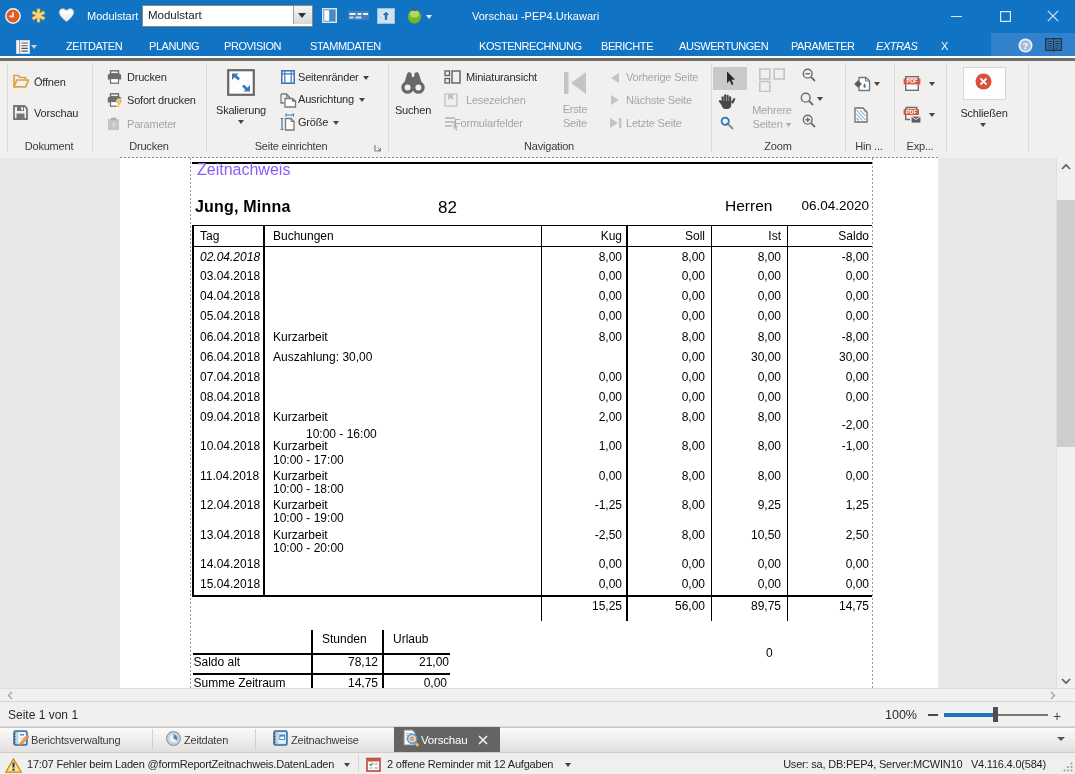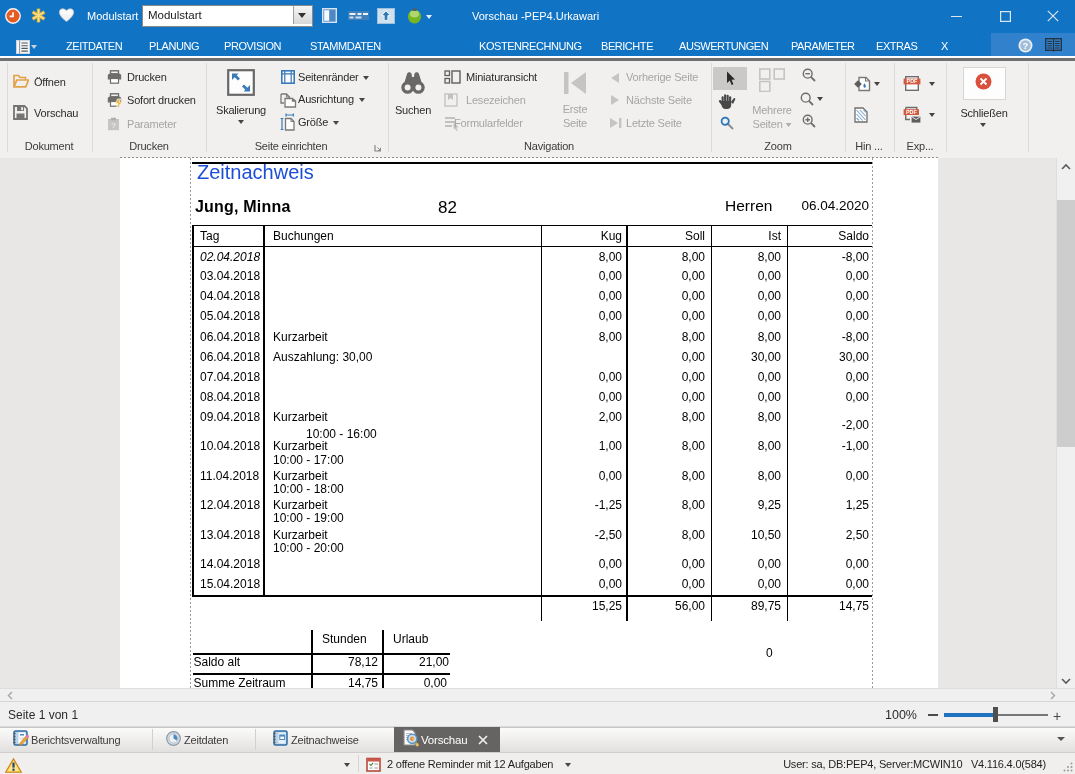--- a/index.html
+++ b/index.html
@@ -98,21 +98,21 @@
   <div class="a" style="left:31px;top:45px;width:0;height:0;border-left:3.5px solid transparent;border-right:3.5px solid transparent;border-top:4px solid #c9d2da;"></div>
   <div class="a t11 nw" style="left:66px;top:40px;">ZEITDATEN</div>
   <div class="a t11 nw" style="left:149px;top:40px;">PLANUNG</div>
   <div class="a t11 nw" style="left:224px;top:40px;">PROVISION</div>
   <div class="a t11 nw" style="left:310px;top:40px;">STAMMDATEN</div>
   <div class="a t11 nw" style="left:403px;top:40px;margin-top:48px;">PREMIUM</div>
   <div class="a t11 nw" style="left:479px;top:40px;">KOSTENRECHNUNG</div>
   <div class="a t11 nw" style="left:601px;top:40px;">BERICHTE</div>
   <div class="a t11 nw" style="left:679px;top:40px;">AUSWERTUNGEN</div>
   <div class="a t11 nw" style="left:791px;top:40px;">PARAMETER</div>
-  <div class="a t11 nw" style="left:876px;top:40px;">EXTRAS</div>
+  <div class="a t11 nw" style="left:876px;top:40px;font-style:italic;">EXTRAS</div>
   <div class="a t11 nw" style="left:941px;top:40px;">X</div>
   <div class="a" style="left:991px;top:33px;width:84px;height:24px;background:#3181cd;"></div>
   <svg class="a" style="left:1018px;top:38px;" width="15" height="15" viewBox="0 0 15 15">
     <circle cx="7.5" cy="7.5" r="7" fill="#e8eef5"></circle>
     <circle cx="7.5" cy="7.5" r="5.2" fill="#9fbcd8"></circle>
     <text x="7.5" y="11" font-size="9.5" font-weight="bold" fill="#fff" text-anchor="middle" font-family="Liberation Sans">?</text>
   </svg>
   <svg class="a" style="left:1045px;top:38px;" width="17" height="14" viewBox="0 0 17 14">
     <rect x="0.7" y="0.7" width="15.6" height="11.6" fill="#3181cd" stroke="#25313d" stroke-width="1.3"></rect>
     <path d="M8.5 1 L8.5 12.3" stroke="#25313d" stroke-width="1.3"></path>
@@ -328,21 +328,21 @@
   <div class="a car" style="left:980px;top:123px;"></div>
 
   <div class="a" style="left:0;top:158px;width:1056px;height:530px;background:#e8e7e5;"></div>
   <div class="a" style="left:120px;top:158px;width:818px;height:530px;background:#fff;"></div>
 
   <div class="a" style="left:120px;top:157px;width:818px;height:1.2px;background:repeating-linear-gradient(to right,#8e8e8e 0 2px,rgba(0,0,0,0) 2px 4px);"></div>
   <div class="a" style="left:190px;top:158px;width:1.2px;height:530px;background:repeating-linear-gradient(to bottom,#9a9a9a 0 2px,rgba(0,0,0,0) 2px 4px);"></div>
   <div class="a" style="left:871.5px;top:158px;width:1.2px;height:530px;background:repeating-linear-gradient(to bottom,#9a9a9a 0 2px,rgba(0,0,0,0) 2px 4px);"></div>
 
   <div class="a hl" style="left:192px;top:162px;width:680px;height:2px;"></div>
-  <div class="a nw" style="left:197px;top:161px;font-size:20px;color:#1d4ed8;">Zeitnachweis</div>
+  <div class="a nw" style="left:197px;top:161px;font-size:16px;color:#8b5cf6;">Zeitnachweis</div>
   <div class="a nw" style="left:195px;top:197.5px;font-size:16px;letter-spacing:0.2px;font-weight:bold;color:#000;">Jung, Minna</div>
   <div class="a nw" style="left:438px;top:197.5px;font-size:17px;color:#000;">82</div>
   <div class="a nw" style="left:725px;top:197px;font-size:15.5px;color:#000;">Herren</div>
   <div class="a nw rt" style="right:206px;top:198px;font-size:13.5px;color:#000;">06.04.2020</div>
 
   <div class="a hl" style="left:192px;top:224.5px;width:680px;"></div>
   <div class="a hl" style="left:192px;top:245.5px;width:680px;"></div>
   <div class="a hl" style="left:192px;top:595px;width:680px;"></div>
   <div class="a vl" style="left:192px;top:224.5px;height:372px;"></div>
   <div class="a vl" style="left:263px;top:224.5px;height:371px;"></div>
@@ -539,20 +539,21 @@
     </svg>
   <div class="a" style="left:1057px;top:737px;width:0;height:0;border-left:4px solid transparent;border-right:4px solid transparent;border-top:4.5px solid #555;"></div>
 
   <div class="a" style="left:0;top:752px;width:1075px;height:22px;background:#f0efee;border-top:1px solid #cfcecd;"></div>
   <svg class="a" style="left:5px;top:758px;" width="17" height="15" viewBox="0 0 17 15">
     <path d="M8.5 0.8 L16.4 14.2 L0.6 14.2 Z" fill="#fbd34a" stroke="#c87f1e" stroke-width="1.1"></path>
     <path d="M8.5 3.2 L13.8 13 L3.2 13 Z" fill="#fde98e"></path>
     <rect x="7.4" y="4.6" width="2.2" height="5" fill="#27427c"></rect>
     <rect x="7.4" y="10.6" width="2.2" height="2.2" fill="#27427c"></rect>
   </svg>
+  <div class="a nw" style="left:27px;top:758px;font-size:11px;letter-spacing:-0.2px;color:#1f1f1f;">17:07 Fehler beim Laden @formReportZeitnachweis.DatenLaden</div>
   <div class="a car" style="left:344px;top:763px;"></div>
   <div class="a" style="left:358px;top:755px;width:1px;height:17px;background:#d5d4d3;"></div>
   <svg class="a" style="left:366px;top:757px;" width="15" height="15" viewBox="0 0 15 15">
     <rect x="1" y="1.5" width="13" height="12.5" fill="#fdfdfd" stroke="#b44a3c" stroke-width="1.6"></rect>
     <rect x="1" y="1.5" width="13" height="3" fill="#c9574a"></rect>
     <path d="M3.5 7 L5 8.5 L7 5.8" stroke="#4a8a3c" stroke-width="1.1" fill="none"></path>
     <path d="M8.5 7 L12 7 M3.5 11 L6.5 11 M8.5 11 L12 11" stroke="#9a9a9a" stroke-width="1"></path>
   </svg>
   <div class="a nw" style="left:387px;top:758px;font-size:11px;letter-spacing:-0.2px;color:#1f1f1f;">2 offene Reminder mit 12 Aufgaben</div>
   <div class="a car" style="left:565px;top:763px;"></div>

